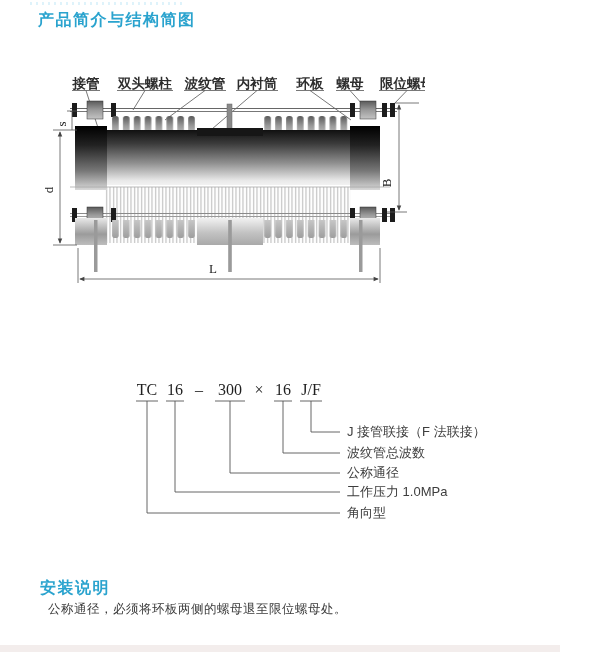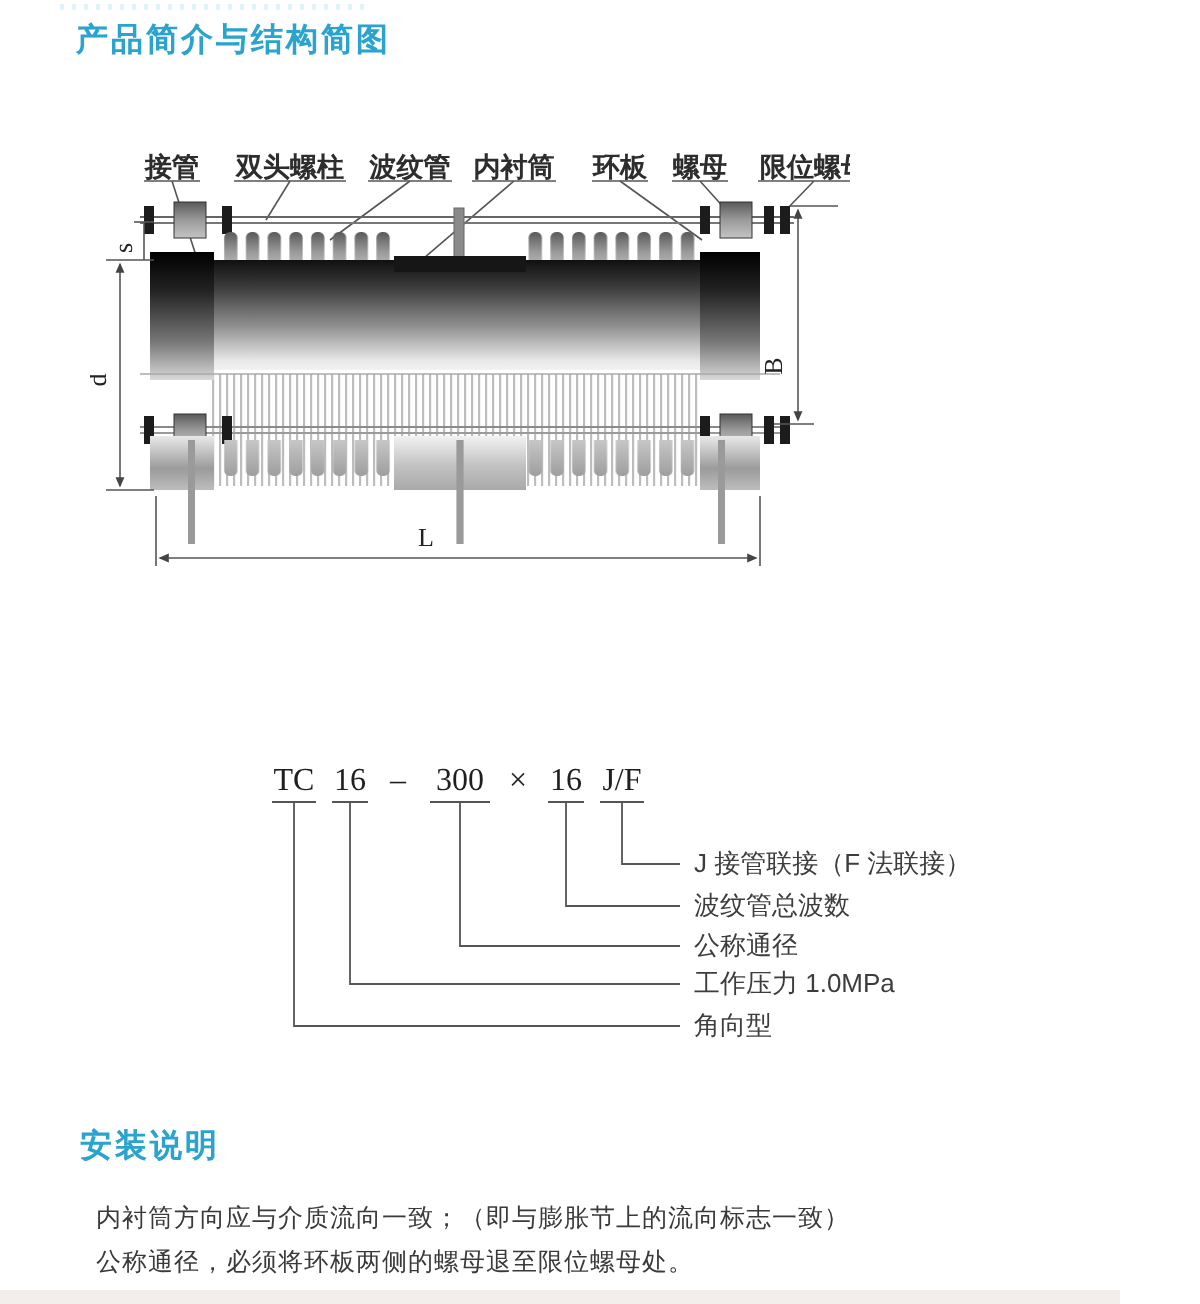--- a/index.html
+++ b/index.html
@@ -9,21 +9,21 @@
   }
   .artifact-top{
     position:absolute;top:2px;left:30px;width:155px;height:3px;opacity:.5;
     background:repeating-linear-gradient(90deg,rgba(110,200,235,.45) 0 2px,transparent 2px 6px);
   }
   .sec-title{
     position:absolute;color:#2aa3ce;font-size:16px;font-weight:bold;letter-spacing:1.5px;white-space:nowrap;
   }
   #title-intro{left:38px;top:10px;}
   #title-code{left:40px;top:347px;}
-  #title-install{left:40px;top:563px;}
+  #title-install{left:40px;top:578px;}
   .install-text{position:absolute;left:48px;top:598px;width:520px;}
   .install-line{font-size:12.5px;color:#3a3a3a;line-height:22px;letter-spacing:.5px;white-space:nowrap;}
   .bottom-strip{position:absolute;left:0;bottom:0;width:600px;height:7px;background:#f3edec;}
   svg text{user-select:none;}
   .plabel{font-family:"Liberation Sans","DejaVu Sans",sans-serif;font-size:13.5px;font-weight:600;fill:#2d2d2d;}
   .dimtxt{font-family:"Liberation Serif","DejaVu Serif",serif;font-size:13px;fill:#222;}
   .codetxt{font-family:"Liberation Serif","DejaVu Serif",serif;font-size:16px;fill:#1f1f1f;}
   .calltxt{font-family:"Liberation Sans","DejaVu Sans",sans-serif;font-size:13px;fill:#3d3d3d;}
 </style>
 </head>
@@ -214,18 +214,17 @@
       <text class="calltxt" x="347" y="85">波纹管总波数</text>
       <text class="calltxt" x="347" y="105">公称通径</text>
       <text class="calltxt" x="347" y="124">工作压力 1.0MPa</text>
       <text class="calltxt" x="347" y="145">角向型</text>
     </g>
   </svg>
 
   <div id="title-install" class="sec-title">安装说明</div>
 
   <div class="install-text">
-    <div class="install-line">内衬筒方向应与介质流向一致；（即与膨胀节上的流向标志一致）</div>
     <div class="install-line">公称通径，必须将环板两侧的螺母退至限位螺母处。</div>
   </div>
 
   <div class="bottom-strip"></div>
 </div>
 
 </body></html>

